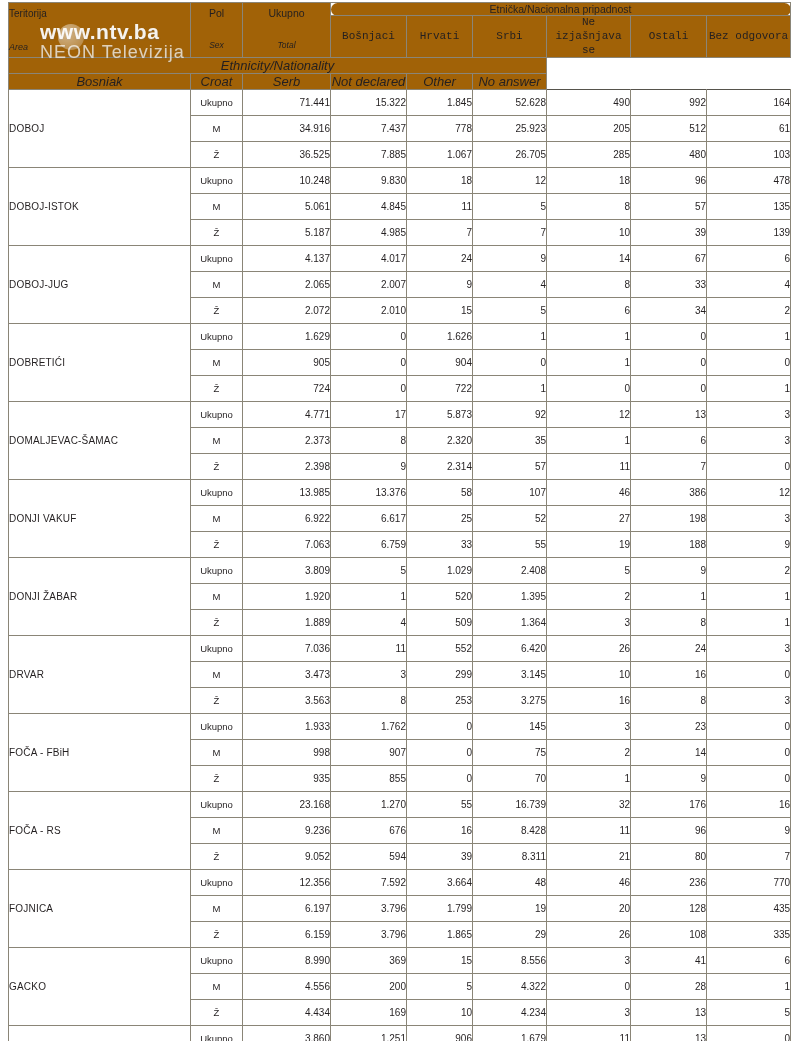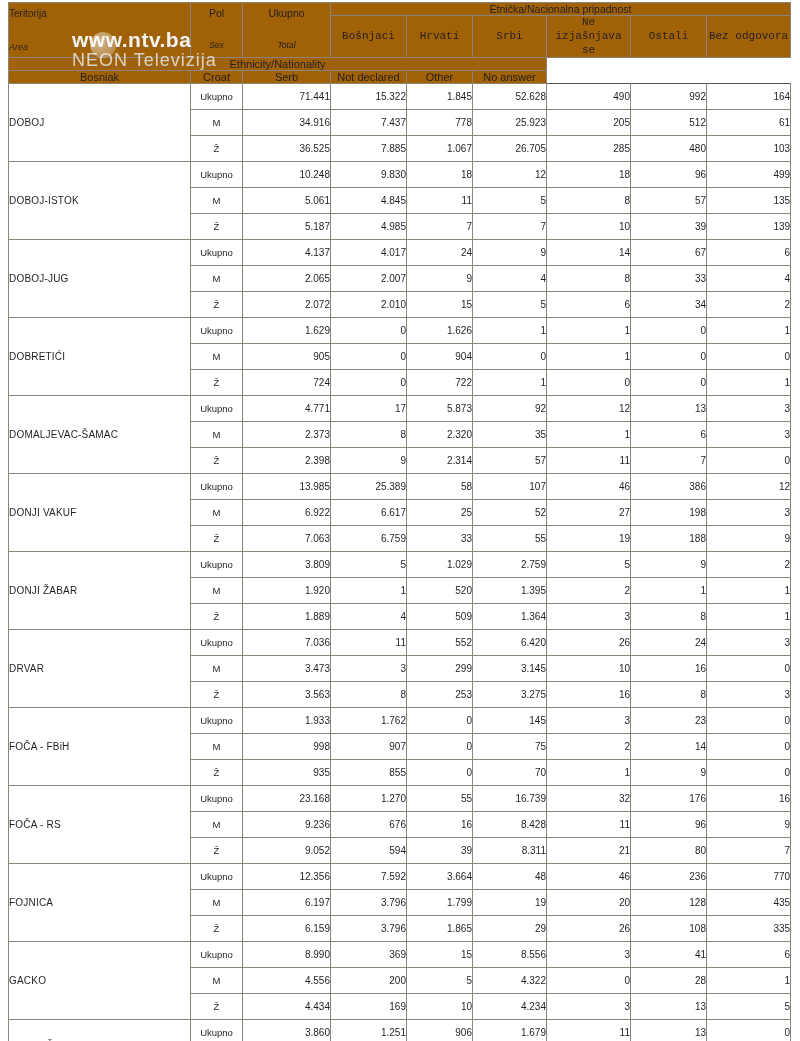--- a/index.html
+++ b/index.html
@@ -44,29 +44,31 @@
     font-size: 10px;
     line-height: 1.6;
   }
   .hdr-terr .en {
     font-style: italic;
     font-size: 9px;
   }
   .hdr-group {
     font-size: 10.5px;
     padding: 5px 0;
+    border-radius: 8px;
   }
   .hdr-cell {
     font-size: 11px;
     padding: 6px 2px;
     line-height: 1.25;
     font-family: Liberation Mono, monospace;
   }
   .hdr-cell-en {
-    font-size: 11px;
+    font-size: 13px;
+    font-style: italic;
     padding: 4px 2px;
     margin-left: 12px;
   }
   .hdr-sub-en {
     font-size: 8.5px;
     font-style: italic;
     padding: 3px 0;
   }
   .hdr-pol, .hdr-uk {
     font-size: 10.5px;
@@ -93,24 +95,23 @@
     padding-right: 7px;
     font-size: 10px;
   }
   tr.group-start td {
     border-top: 1px solid #56534c;
   }
   
   .watermark {
     position: absolute;
     left: 40px;
-    top: 26px;
+    top: 18px;
     pointer-events: none;
     user-select: none;
-    margin-left: 32px;
   }
   .wm-main {
     font-size: 21px;
     font-weight: bold;
     color: rgba(255,255,255,0.92);
     text-shadow: 0 1px 1px rgba(120,110,95,.55);
     letter-spacing: .5px;
     white-space: nowrap;
   }
   .wm-sub {
@@ -223,21 +224,21 @@
         </tr>
         <tr class="group-start">
           <td class="area" rowspan="3">DOBOJ-ISTOK</td>
           <td class="sex">Ukupno</td>
           <td class="num">10.248</td>
           <td class="num">9.830</td>
           <td class="num">18</td>
           <td class="num">12</td>
           <td class="num">18</td>
           <td class="num">96</td>
-          <td class="num">499</td>
+          <td class="num">478</td>
         </tr>
         <tr>
           <td class="sex">M</td>
           <td class="num">5.061</td>
           <td class="num">4.845</td>
           <td class="num">11</td>
           <td class="num">5</td>
           <td class="num">8</td>
           <td class="num">57</td>
           <td class="num">135</td>
@@ -342,21 +343,21 @@
           <td class="num">2.314</td>
           <td class="num">57</td>
           <td class="num">11</td>
           <td class="num">7</td>
           <td class="num">0</td>
         </tr>
         <tr class="group-start">
           <td class="area" rowspan="3">DONJI VAKUF</td>
           <td class="sex">Ukupno</td>
           <td class="num">13.985</td>
-          <td class="num">25.389</td>
+          <td class="num">13.376</td>
           <td class="num">58</td>
           <td class="num">107</td>
           <td class="num">46</td>
           <td class="num">386</td>
           <td class="num">12</td>
         </tr>
         <tr>
           <td class="sex">M</td>
           <td class="num">6.922</td>
           <td class="num">6.617</td>
@@ -375,21 +376,21 @@
           <td class="num">19</td>
           <td class="num">188</td>
           <td class="num">9</td>
         </tr>
         <tr class="group-start">
           <td class="area" rowspan="3">DONJI ŽABAR</td>
           <td class="sex">Ukupno</td>
           <td class="num">3.809</td>
           <td class="num">5</td>
           <td class="num">1.029</td>
-          <td class="num">2.759</td>
+          <td class="num">2.408</td>
           <td class="num">5</td>
           <td class="num">9</td>
           <td class="num">2</td>
         </tr>
         <tr>
           <td class="sex">M</td>
           <td class="num">1.920</td>
           <td class="num">1</td>
           <td class="num">520</td>
           <td class="num">1.395</td>

